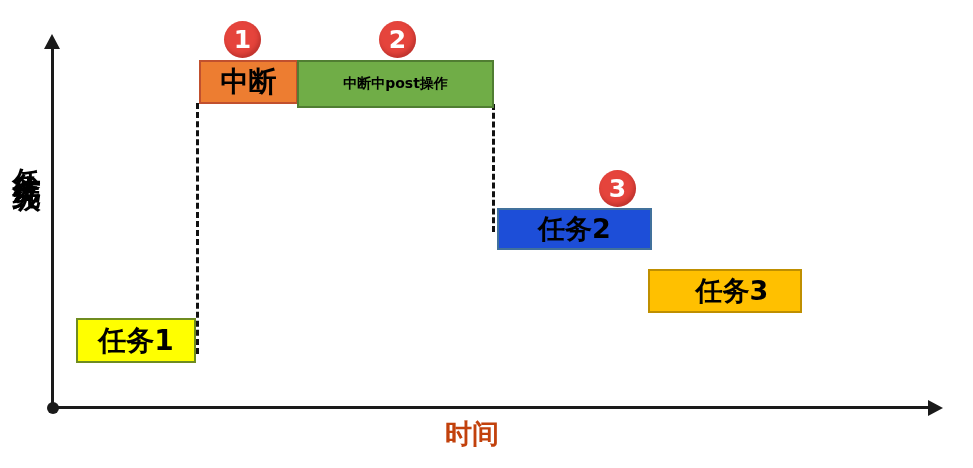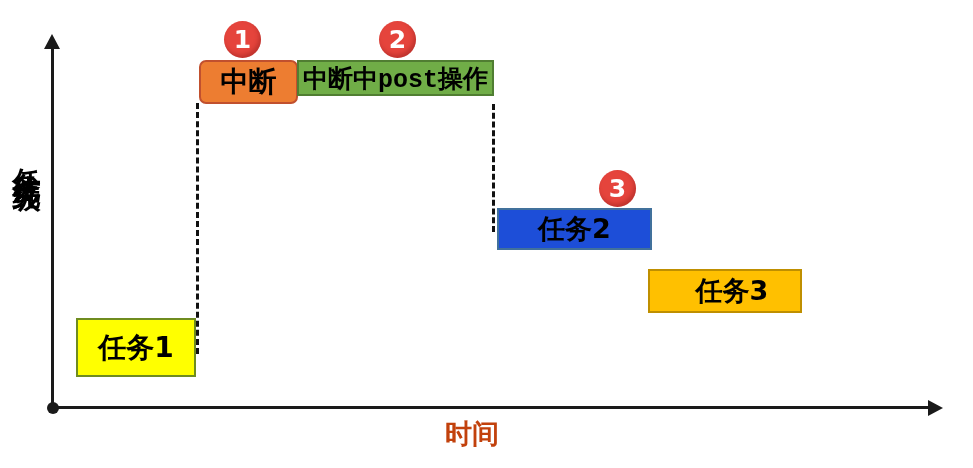--- a/index.html
+++ b/index.html
@@ -90,23 +90,23 @@
     box-sizing: border-box;
     border-style: solid;
     border-width: 2.5px;
     display: flex;
     align-items: center;
     justify-content: center;
     font-weight: bold;
     color: #000;
     z-index: 2;
   }
-  .box-task1     { left: 76px;  top: 318px; width: 120px; height: 59px; font-size: 28px; }
+  .box-task1     { left: 76px;  top: 318px; width: 120px; height: 45px; font-size: 28px; }
   .box-interrupt { left: 199px; top: 60px;  width: 99px;  height: 44px; font-size: 28px; }
-  .box-post      { left: 297px; top: 60px;  width: 197px; height: 36px; font-size: 25px; font-family: Liberation Mono, monospace; }
+  .box-post      { left: 297px; top: 60px;  width: 197px; height: 48px; font-size: 14px; }
   .box-task2     { left: 497px; top: 208px; width: 155px; height: 42px; font-size: 27px; }
   .box-task3     { left: 648px; top: 269px; width: 154px; height: 44px; font-size: 27px; }
   
   .badge {
     position: absolute;
     width: 37px; height: 37px;
     border-radius: 50%;
     display: flex;
     align-items: center;
     justify-content: center;
@@ -134,21 +134,21 @@
   <div class="y-label">任务优先级</div>
   <div class="x-label">时间</div>
 
   <div class="dash dash-left"></div>
   <div class="dash dash-right"></div>
 
   <div class="box box-task1" style="background-color: rgb(255, 255, 0); border-color: rgb(111, 140, 31);">
     <span>任务1</span>
   </div>
 
-  <div class="box box-interrupt" style="background-color: rgb(237, 125, 49); border-color: rgb(193, 80, 46); border-radius: 7px;">
+  <div class="box box-interrupt" style="background-color: rgb(237, 125, 49); border-color: rgb(193, 80, 46);">
     <span>中断</span>
   </div>
 
   <div class="box box-post" style="background-color: rgb(112, 173, 71); border-color: rgb(80, 126, 50);">
     <span>中断中post操作</span>
   </div>
 
   <div class="box box-task2" style="background-color: #1d4ed8; border-color: rgb(65, 113, 156);">
     <span>任务2</span>
   </div>

